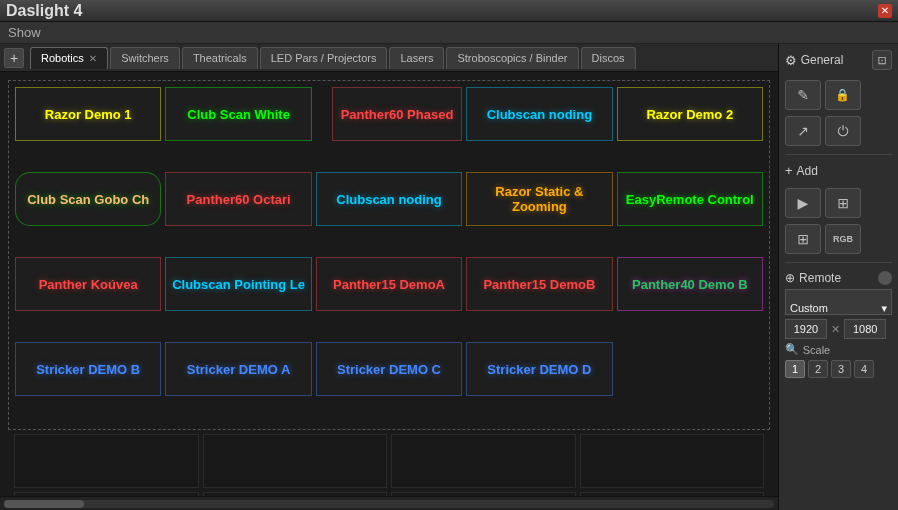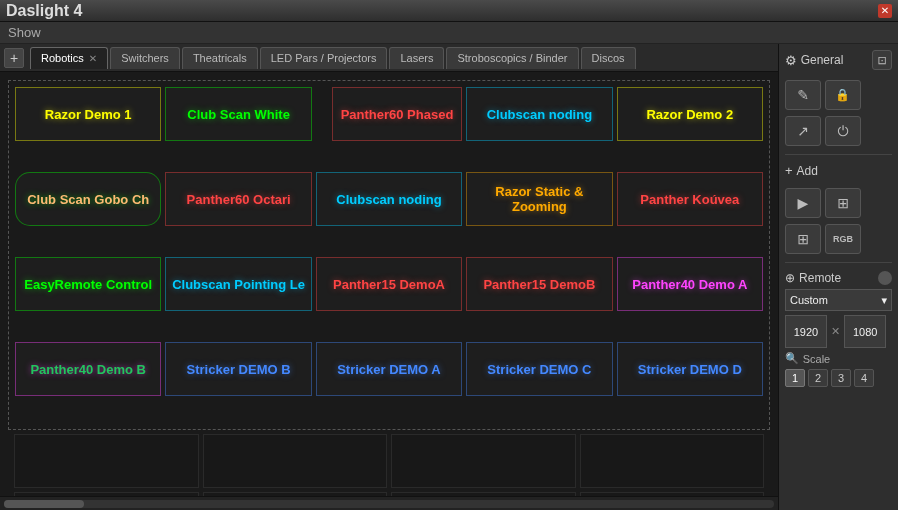--- a/index.html
+++ b/index.html
@@ -202,38 +202,37 @@
       background: #555;
       border-radius: 50%;
       margin-left: auto;
     }
     .select-box {
       background: #3a3a3a;
       border: 1px solid #555;
       color: #eee;
       font-size: 11px;
       height: 22px;
-      padding: 0 4px;
+      padding: 12px 4px;
       width: 100%;
       display: flex;
-      align-items: center;
       justify-content: space-between;
       cursor: pointer;
     }
     .input-row {
       display: flex;
       align-items: center;
       gap: 4px;
     }
     .num-input {
       background: #3a3a3a;
       border: 1px solid #555;
       color: #eee;
       font-size: 11px;
-      height: 33px;
+      height: 20px;
       width: 42px;
       text-align: center;
     }
     .scale-label {
       font-size: 11px;
       color: #aaa;
       display: flex;
       align-items: center;
       gap: 4px;
     }
@@ -306,26 +305,25 @@
 
       <div class="grid-cell" style="color: rgb(255, 255, 0); border-color: rgba(255, 255, 0, 0.4); text-shadow: rgba(255, 255, 0, 0.533) 0px 0px 6px;">Razor Demo 1</div>
           <div class="grid-cell" style="color: rgb(0, 255, 0); border-color: rgba(0, 255, 0, 0.4); text-shadow: rgba(0, 255, 0, 0.533) 0px 0px 6px;">Club Scan White</div>
           <div class="grid-cell" style="color: rgb(255, 68, 68); border-color: rgba(255, 68, 68, 0.4); text-shadow: rgba(255, 68, 68, 0.533) 0px 0px 6px; margin-left: 16px;">Panther60 Phased</div>
           <div class="grid-cell" style="color: rgb(0, 204, 255); border-color: rgba(0, 204, 255, 0.4); text-shadow: rgba(0, 204, 255, 0.533) 0px 0px 6px;">Clubscan noding</div>
           <div class="grid-cell" style="color: rgb(255, 255, 0); border-color: rgba(255, 255, 0, 0.4); text-shadow: rgba(255, 255, 0, 0.533) 0px 0px 6px;">Razor Demo 2</div>
           <div class="grid-cell" style="color: #fdba74; border-color: rgba(0, 255, 0, 0.4); text-shadow: rgba(0, 255, 0, 0.533) 0px 0px 6px; border-radius: 15px;">Club Scan Gobo Ch</div>
           <div class="grid-cell" style="color: rgb(255, 68, 68); border-color: rgba(255, 68, 68, 0.4); text-shadow: rgba(255, 68, 68, 0.533) 0px 0px 6px;">Panther60 Octari</div>
           <div class="grid-cell" style="color: rgb(0, 204, 255); border-color: rgba(0, 204, 255, 0.4); text-shadow: rgba(0, 204, 255, 0.533) 0px 0px 6px;">Clubscan noding</div>
           <div class="grid-cell" style="color: rgb(255, 170, 0); border-color: rgba(255, 170, 0, 0.4); text-shadow: rgba(255, 170, 0, 0.533) 0px 0px 6px;">Razor Static &amp; Zooming</div>
+          <div class="grid-cell" style="color: rgb(0, 255, 0); border-color: rgba(0, 255, 0, 0.4); text-shadow: rgba(0, 255, 0, 0.533) 0px 0px 6px;">EasyRemote Control</div>
           <div class="grid-cell" style="color: rgb(255, 68, 68); border-color: rgba(255, 68, 68, 0.4); text-shadow: rgba(255, 68, 68, 0.533) 0px 0px 6px;">Panther Koúvea</div>
-          <div class="grid-cell" style="color: rgb(0, 255, 0); border-color: rgba(0, 255, 0, 0.4); text-shadow: rgba(0, 255, 0, 0.533) 0px 0px 6px;">EasyRemote Control</div>
           <div class="grid-cell" style="color: rgb(0, 204, 255); border-color: rgba(0, 204, 255, 0.4); text-shadow: rgba(0, 204, 255, 0.533) 0px 0px 6px;">Clubscan Pointing Le</div>
           <div class="grid-cell" style="color: rgb(255, 68, 68); border-color: rgba(255, 68, 68, 0.4); text-shadow: rgba(255, 68, 68, 0.533) 0px 0px 6px;">Panther15 DemoA</div>
           <div class="grid-cell" style="color: rgb(255, 68, 68); border-color: rgba(255, 68, 68, 0.4); text-shadow: rgba(255, 68, 68, 0.533) 0px 0px 6px;">Panther15 DemoB</div>
-          <div class="grid-cell" style="color: rgb(255, 68, 255); border-color: rgba(255, 68, 255, 0.4); text-shadow: rgba(255, 68, 255, 0.533) 0px 0px 6px;">Panther40 Demo A</div>
           <div class="grid-cell" style="color: #22c55e; border-color: rgba(255, 68, 255, 0.4); text-shadow: rgba(255, 68, 255, 0.533) 0px 0px 6px;">Panther40 Demo B</div>
           <div class="grid-cell" style="color: rgb(68, 136, 255); border-color: rgba(68, 136, 255, 0.4); text-shadow: rgba(68, 136, 255, 0.533) 0px 0px 6px;">Stricker DEMO B</div>
           <div class="grid-cell" style="color: rgb(68, 136, 255); border-color: rgba(68, 136, 255, 0.4); text-shadow: rgba(68, 136, 255, 0.533) 0px 0px 6px;">Stricker DEMO A</div>
           <div class="grid-cell" style="color: rgb(68, 136, 255); border-color: rgba(68, 136, 255, 0.4); text-shadow: rgba(68, 136, 255, 0.533) 0px 0px 6px;">Stricker DEMO C</div>
           <div class="grid-cell" style="color: rgb(68, 136, 255); border-color: rgba(68, 136, 255, 0.4); text-shadow: rgba(68, 136, 255, 0.533) 0px 0px 6px;">Stricker DEMO D</div>
         </div>
 
       <div style="margin-top:4px; display:grid; grid-template-columns: repeat(4,1fr); gap:4px; padding: 0 6px;">
         <div style="height:54px; border:1px solid #2a2a2a; background:#181818;"></div>
         <div style="height:54px; border:1px solid #2a2a2a; background:#181818;"></div>

